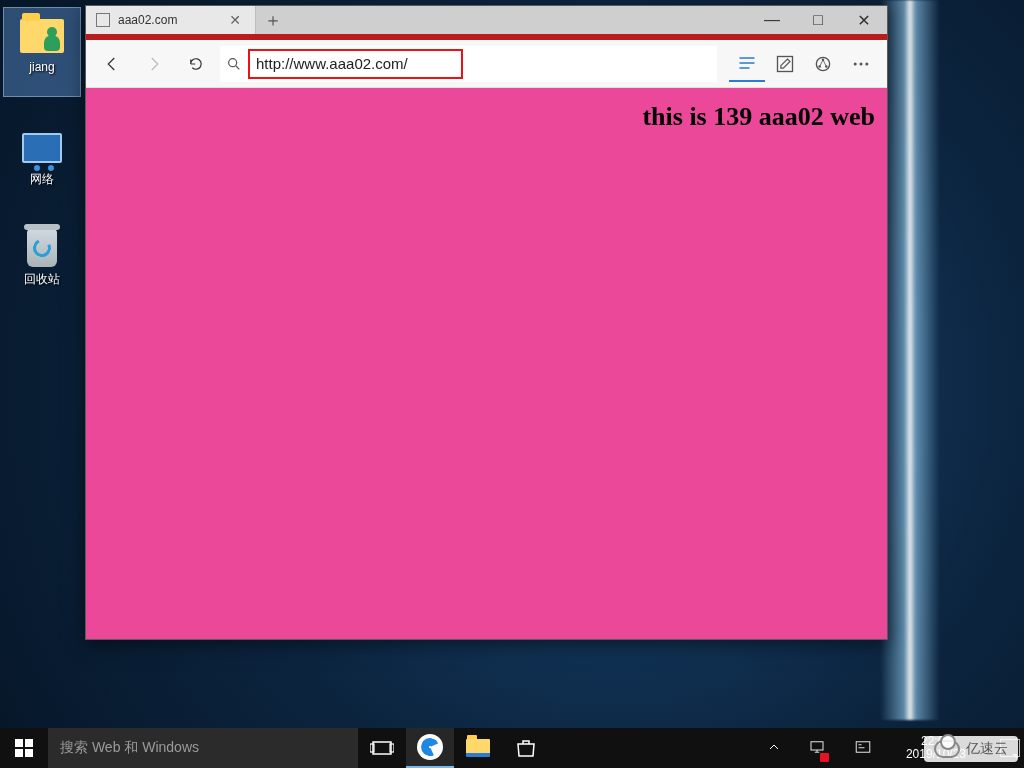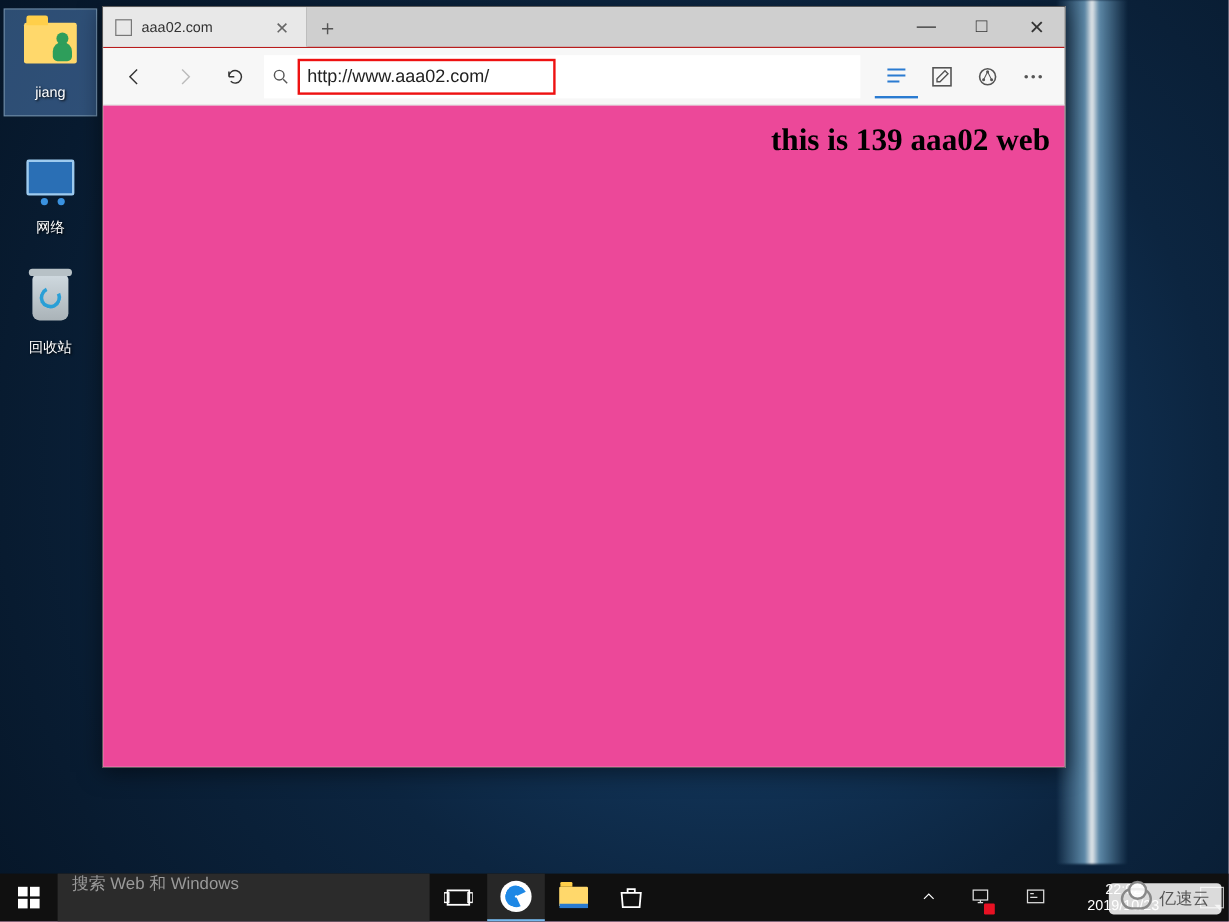--- a/index.html
+++ b/index.html
@@ -14,21 +14,21 @@
   position: absolute; left: 880px; top: 0; width: 60px; height: 720px;
   background: linear-gradient(90deg, rgba(255,255,255,0) 0%, rgba(160,220,255,0.55) 40%, rgba(255,255,255,0.9) 50%, rgba(160,220,255,0.55) 60%, rgba(255,255,255,0) 100%);
   filter: blur(1px);
 }
 
 
 .desktop-icons { position: absolute; left: 4px; top: 8px; width: 76px; }
 .dicon { width: 76px; height: 88px; display: flex; flex-direction: column; align-items: center; justify-content: flex-start; padding-top: 6px; cursor: pointer; }
 .dicon.sel { background: rgba(120,180,255,0.35); outline: 1px solid rgba(180,220,255,0.6); }
 .dicon .glyph { width: 48px; height: 44px; display:flex; align-items:center; justify-content:center; }
-.dicon .lbl { color:#fff; font-size:12px; text-align:left; line-height:14px; text-shadow:1px 1px 2px #000; margin-top:12px; white-space:pre-line; }
+.dicon .lbl { color:#fff; font-size:12px; text-align:left; line-height:14px; text-shadow:1px 1px 2px #000; margin-top:2px; white-space:pre-line; }
 
 
 .folder { width:44px; height:34px; background:#ffd86b; border-radius:2px; position:relative; }
 .folder::before { content:""; position:absolute; top:-6px; left:2px; width:18px; height:8px; background:#ffcf4a; border-radius:2px 2px 0 0; }
 .folder .person { position:absolute; right:4px; bottom:2px; width:16px; height:16px; background:#2e9e5b; border-radius:50% 50% 4px 4px; }
 .folder .person::before{content:"";position:absolute;top:-8px;left:3px;width:10px;height:10px;background:#2e9e5b;border-radius:50%;}
 .pc { width:44px; height:30px; background:#2a6fb5; border:2px solid #9ecbef; border-radius:2px; position:relative;}
 .pc::after{content:"";position:absolute;left:12px;bottom:-8px;width:20px;height:6px;background:#9aa;border-radius:1px;}
 .net { width:40px; height:30px; background:#2a6fb5; border:2px solid #9ecbef; border-radius:2px; position:relative;}
 .net::after{content:"";position:absolute;left:10px;bottom:-10px;width:6px;height:6px;background:#3a92e0;border-radius:50%;box-shadow:14px 0 #3a92e0;}
@@ -44,21 +44,21 @@
 .edgeico::before{content:"";position:absolute;inset:4px;border:8px solid #1e88e5;border-radius:50%;border-right-color:transparent;transform:rotate(20deg);}
 .plane { width:44px; height:36px; position:relative;}
 .plane::before{content:"";position:absolute;left:2px;top:10px;border-left:38px solid #1e88e5;border-top:10px solid transparent;border-bottom:14px solid transparent;transform:rotate(-18deg);}
 
 
 .browser {
   position:absolute; left:85px; top:5px; width:803px; height:635px;
   background:#fff; border:1px solid #5a5a5a; box-shadow:0 4px 18px rgba(0,0,0,0.5);
   display:flex; flex-direction:column;
 }
-.tabstrip { height:34px; background:#cfcfcf; display:flex; align-items:stretch; border-bottom:1px solid #b91c1c; }
+.tabstrip { height:34px; background:#cfcfcf; display:flex; align-items:stretch; border-bottom:6px solid #b91c1c; }
 .tab { display:flex; align-items:center; padding:0 10px; background:#e8e8e8; min-width:170px; border-right:1px solid #bdbdbd; position:relative;}
 .tab .pageico{width:14px;height:14px;border:1px solid #777;margin-right:8px;}
 .tab .t{font-size:12px;color:#333;flex:1;}
 .tab .x{font-size:14px;color:#666;padding:0 4px;cursor:pointer;}
 .newtab{width:34px;display:flex;align-items:center;justify-content:center;font-size:18px;color:#555;cursor:pointer;}
 .winctl{margin-left:auto;display:flex;}
 .winbtn{width:46px;display:flex;align-items:center;justify-content:center;cursor:pointer;color:#333;}
 
 .toolbar{height:48px;background:#f7f7f7;display:flex;align-items:center;padding:0 8px;gap:6px;border-bottom:1px solid #e0e0e0;}
 .tbtn{width:36px;height:36px;display:flex;align-items:center;justify-content:center;color:#555;cursor:pointer;border-radius:0;}
@@ -71,21 +71,21 @@
 .rtools .tbtn.readmode{color:#2a7bd1;border-bottom:2px solid #2a7bd1;}
 
 .page{flex:1;background:#ec4899;padding:14px 12px;overflow:auto;text-align:right;}
 .page h2{font-family:"Times New Roman",serif;font-weight:700;font-size:26px;color:#000;}
 
 
 .taskbar{position:absolute;left:0;bottom:0;width:1024px;height:40px;background:#101010;display:flex;align-items:stretch;color:#fff;}
 .start{width:48px;display:flex;align-items:center;justify-content:center;cursor:pointer;}
 .start .win{width:18px;height:18px;display:grid;grid-template-columns:1fr 1fr;grid-template-rows:1fr 1fr;gap:2px;}
 .start .win i{background:#fff;}
-.searchbox{width:310px;background:#2b2b2b;display:flex;padding:0 12px;color:#9a9a9a;font-size:14px;cursor:text;}
+.searchbox{width:310px;background:#2b2b2b;display:flex;align-items:center;padding:0 12px;color:#9a9a9a;font-size:14px;cursor:text;}
 .tbtns{display:flex;}
 .tb{width:48px;display:flex;align-items:center;justify-content:center;cursor:pointer;position:relative;}
 .tb.active{background:#272727;border-bottom:2px solid #76b9ed;}
 .tb svg,.tb .ic{width:24px;height:24px;}
 .tray{margin-left:auto;display:flex;align-items:center;padding:0 4px;gap:28px;font-size:12px;}
 .tray .up{cursor:pointer;}
 .tray .clock{text-align:center;line-height:13px;font-size:12px;padding:0 6px;white-space:pre;}
 .tray .notif{width:20px;height:18px;border:1px solid #bbb;position:relative;cursor:pointer;}
 .tray .notif::after{content:"";position:absolute;right:2px;bottom:-3px;border-top:5px solid #bbb;border-left:5px solid transparent;}
 .tray .neticon{position:relative;}

